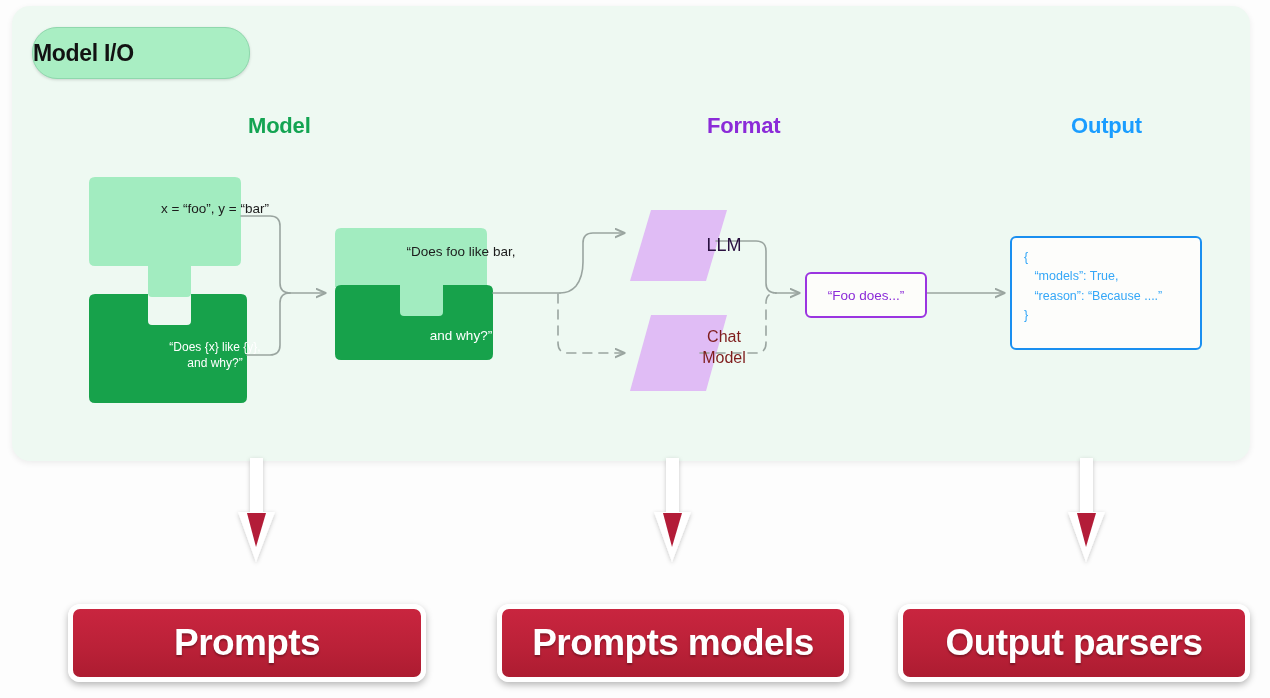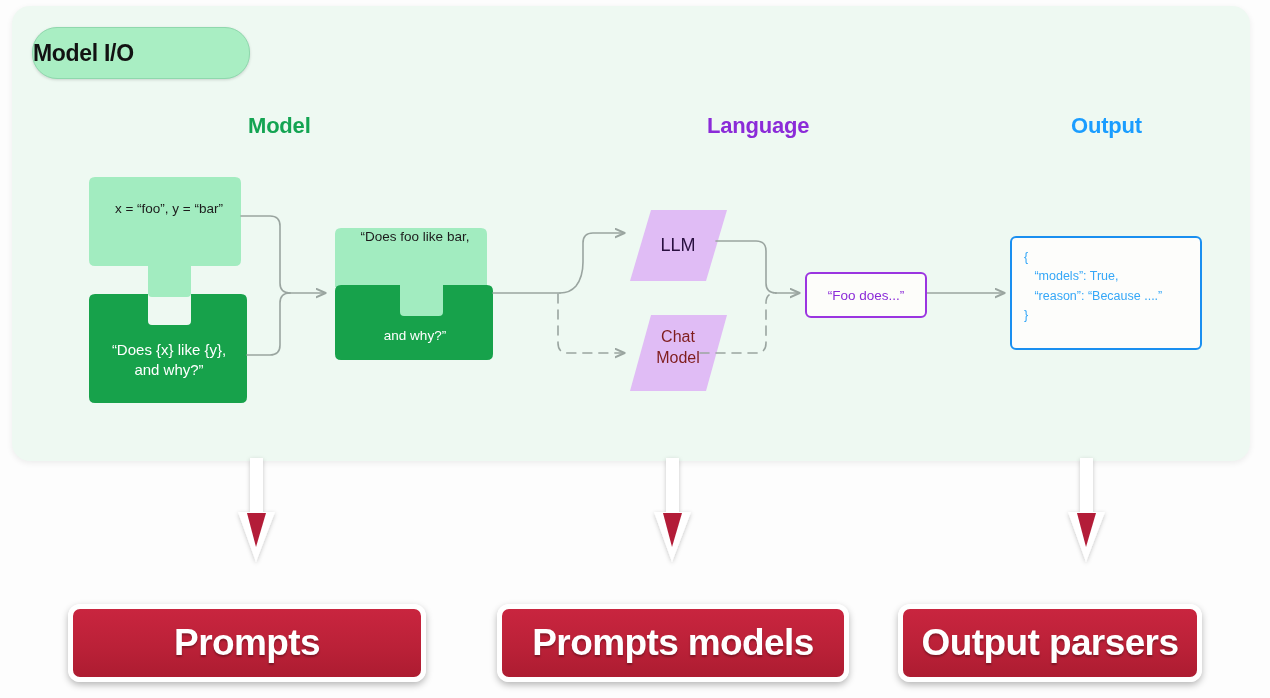--- a/index.html
+++ b/index.html
@@ -70,31 +70,32 @@
     height: 698px;
     pointer-events: none;
   }
 
   
   .shape-text {
     position: absolute;
     text-align: center;
     line-height: 1.32;
     white-space: pre;
+    margin-left: 46px;
   }
   #txt-vars {
     left: 90px; top: 200px; width: 158px;
     font-size: 13.5px; color: #1c1c1c;
   }
   #txt-template {
     left: 90px; top: 340px; width: 158px;
-    font-size: 15px; color: #ffffff;
+    font-size: 12px; color: #ffffff;
   }
   #txt-filled-top {
-    left: 336px; top: 228px; width: 158px;
+    left: 336px; top: 243px; width: 158px;
     font-size: 13.5px; color: #1c1c1c;
   }
   #txt-filled-bottom {
     left: 336px; top: 327px; width: 158px;
     font-size: 13.5px; color: #ffffff;
   }
   #txt-llm {
     left: 632px; top: 234px; width: 92px;
     font-size: 18px; color: #2a1040;
   }
@@ -157,33 +158,33 @@
   }
   .red-button span {
     font-size: 37px;
     font-weight: bold;
     color: #ffffff;
     letter-spacing: -0.6px;
     text-shadow: 0 2px 2px rgba(0,0,0,0.3);
   }
   #btn-prompts        { left: 68px;  top: 604px; width: 358px; height: 78px; text-align: right; }
   #btn-language-models{ left: 497px; top: 604px; width: 352px; height: 78px; }
-  #btn-output-parsers { left: 898px; top: 604px; width: 304px; height: 78px; }
+  #btn-output-parsers { left: 898px; top: 604px; width: 352px; height: 78px; }
 </style>
 </head>
 <body>
 
 <div id="diagram-panel"></div>
 
 <div id="model-io-pill">
   <span>Model I/O</span>
 </div>
 
 <div class="col-header" id="header-format">Model</div>
-<div class="col-header" id="header-predict">Language</div>
+<div class="col-header" id="header-predict">Format</div>
 <div class="col-header" id="header-parse">Output</div>
 
 <svg class="layer" id="shapes-layer" viewBox="0 0 1270 698">
   <defs>
     <marker id="arrowhead" markerWidth="7" markerHeight="7" refX="5.6" refY="3" orient="auto">
       <path d="M0,0.3 L6,3 L0,5.7" fill="none" stroke="#9aa5a0" stroke-width="1.2" stroke-linecap="round" stroke-linejoin="round"></path>
     </marker>
   </defs>
 
   <path d="M 95,177

